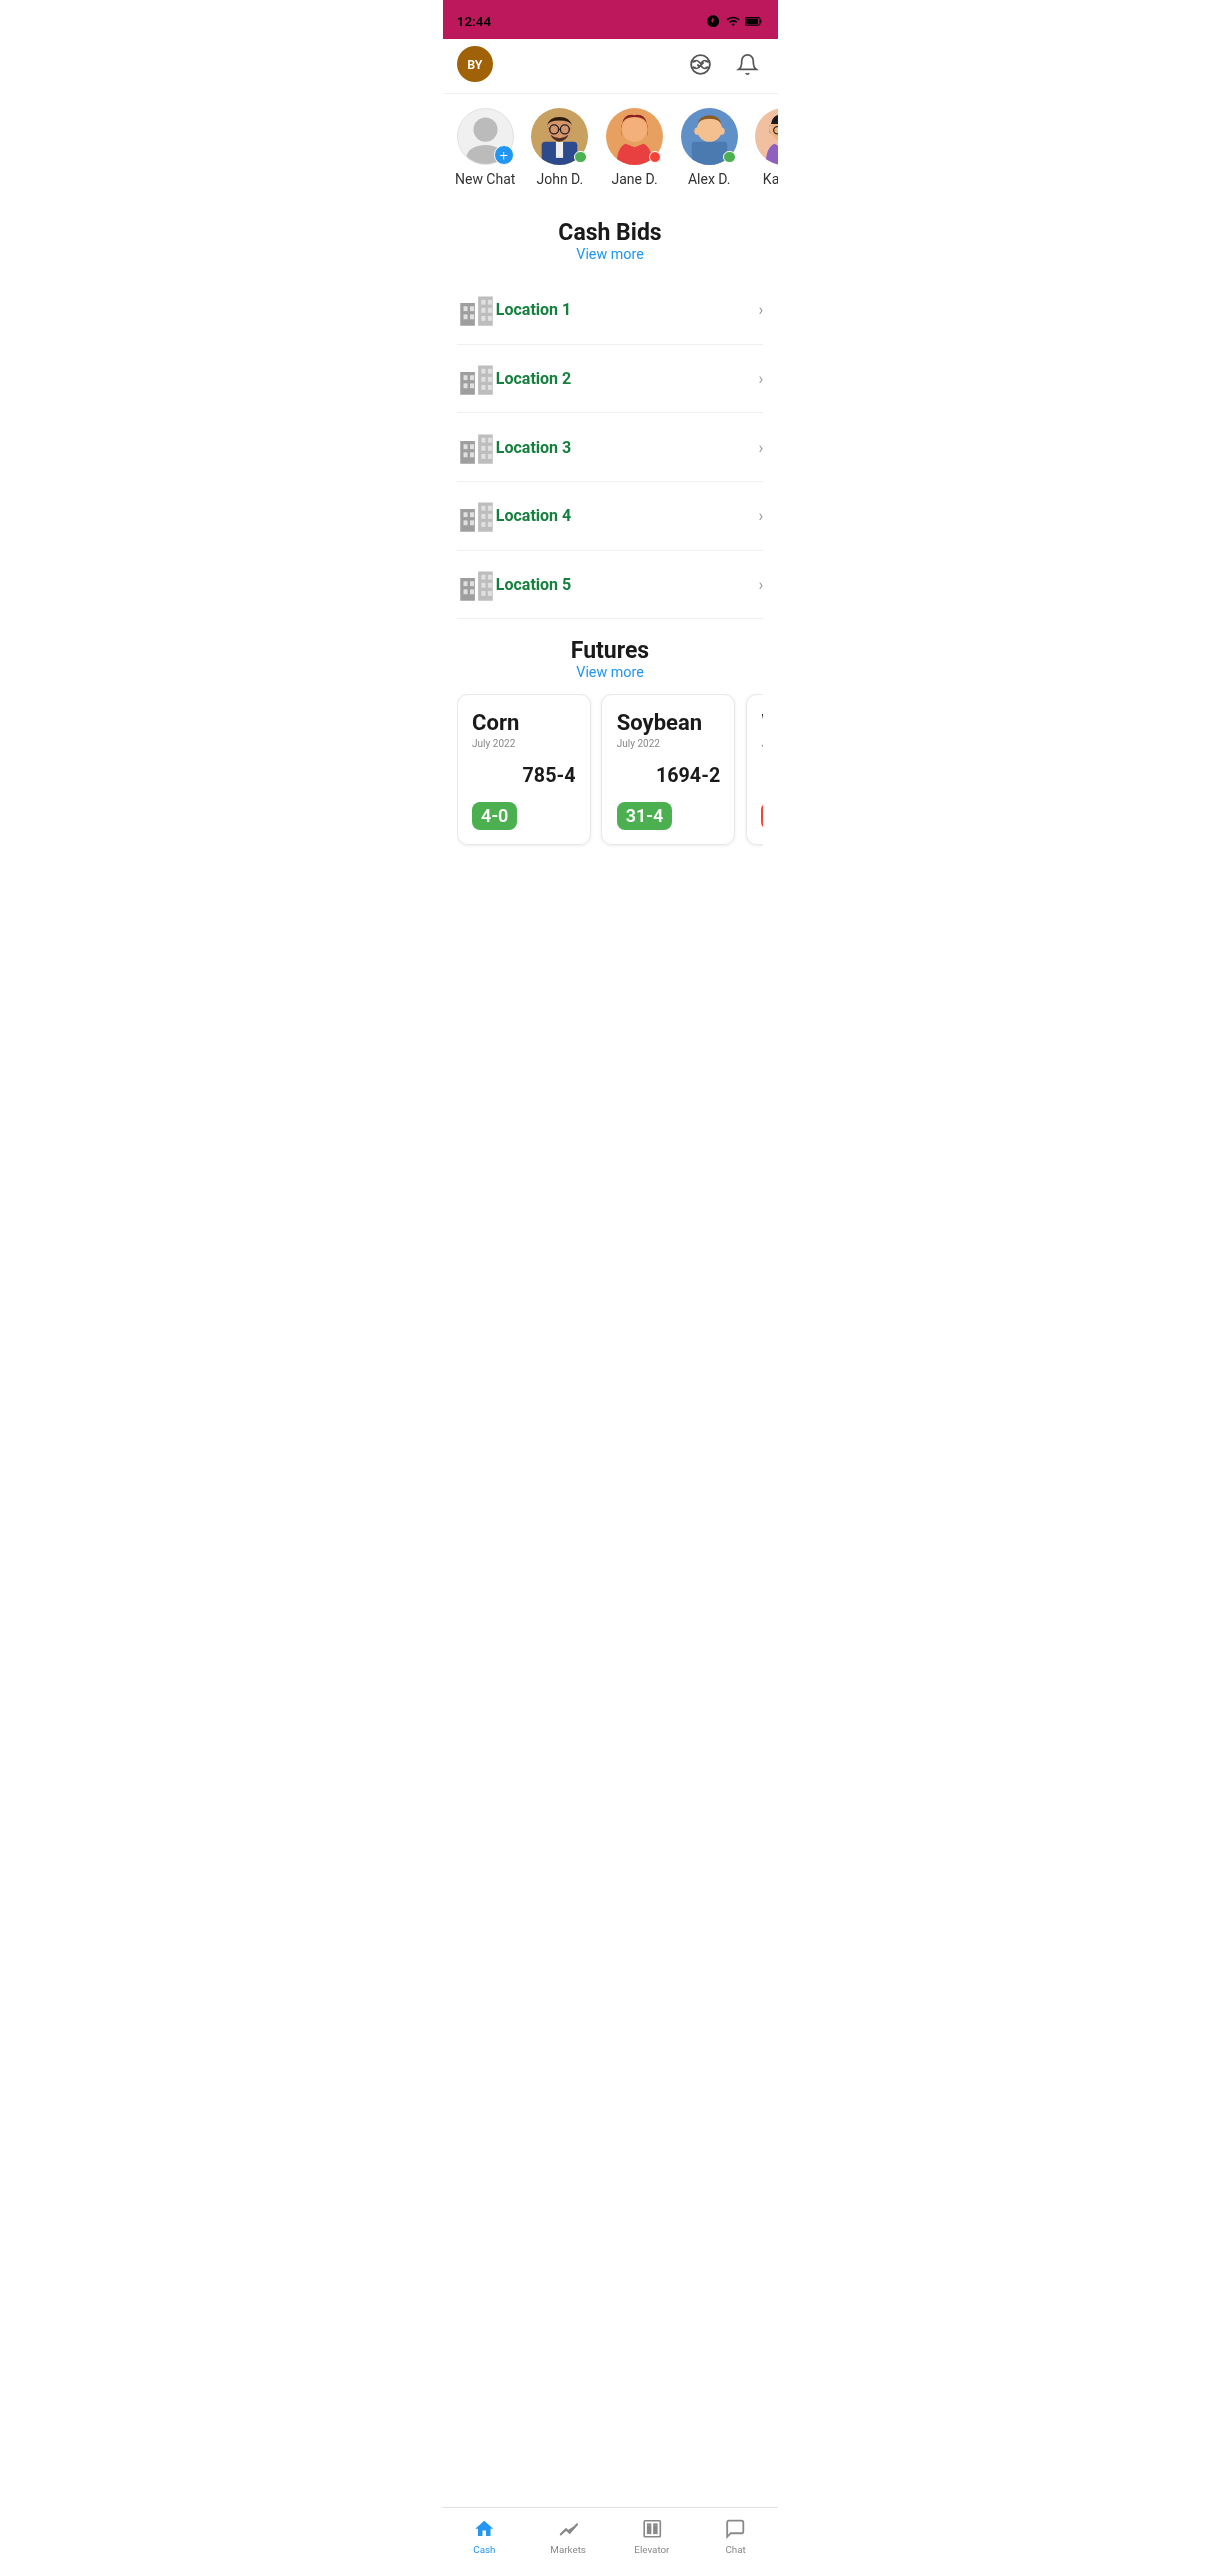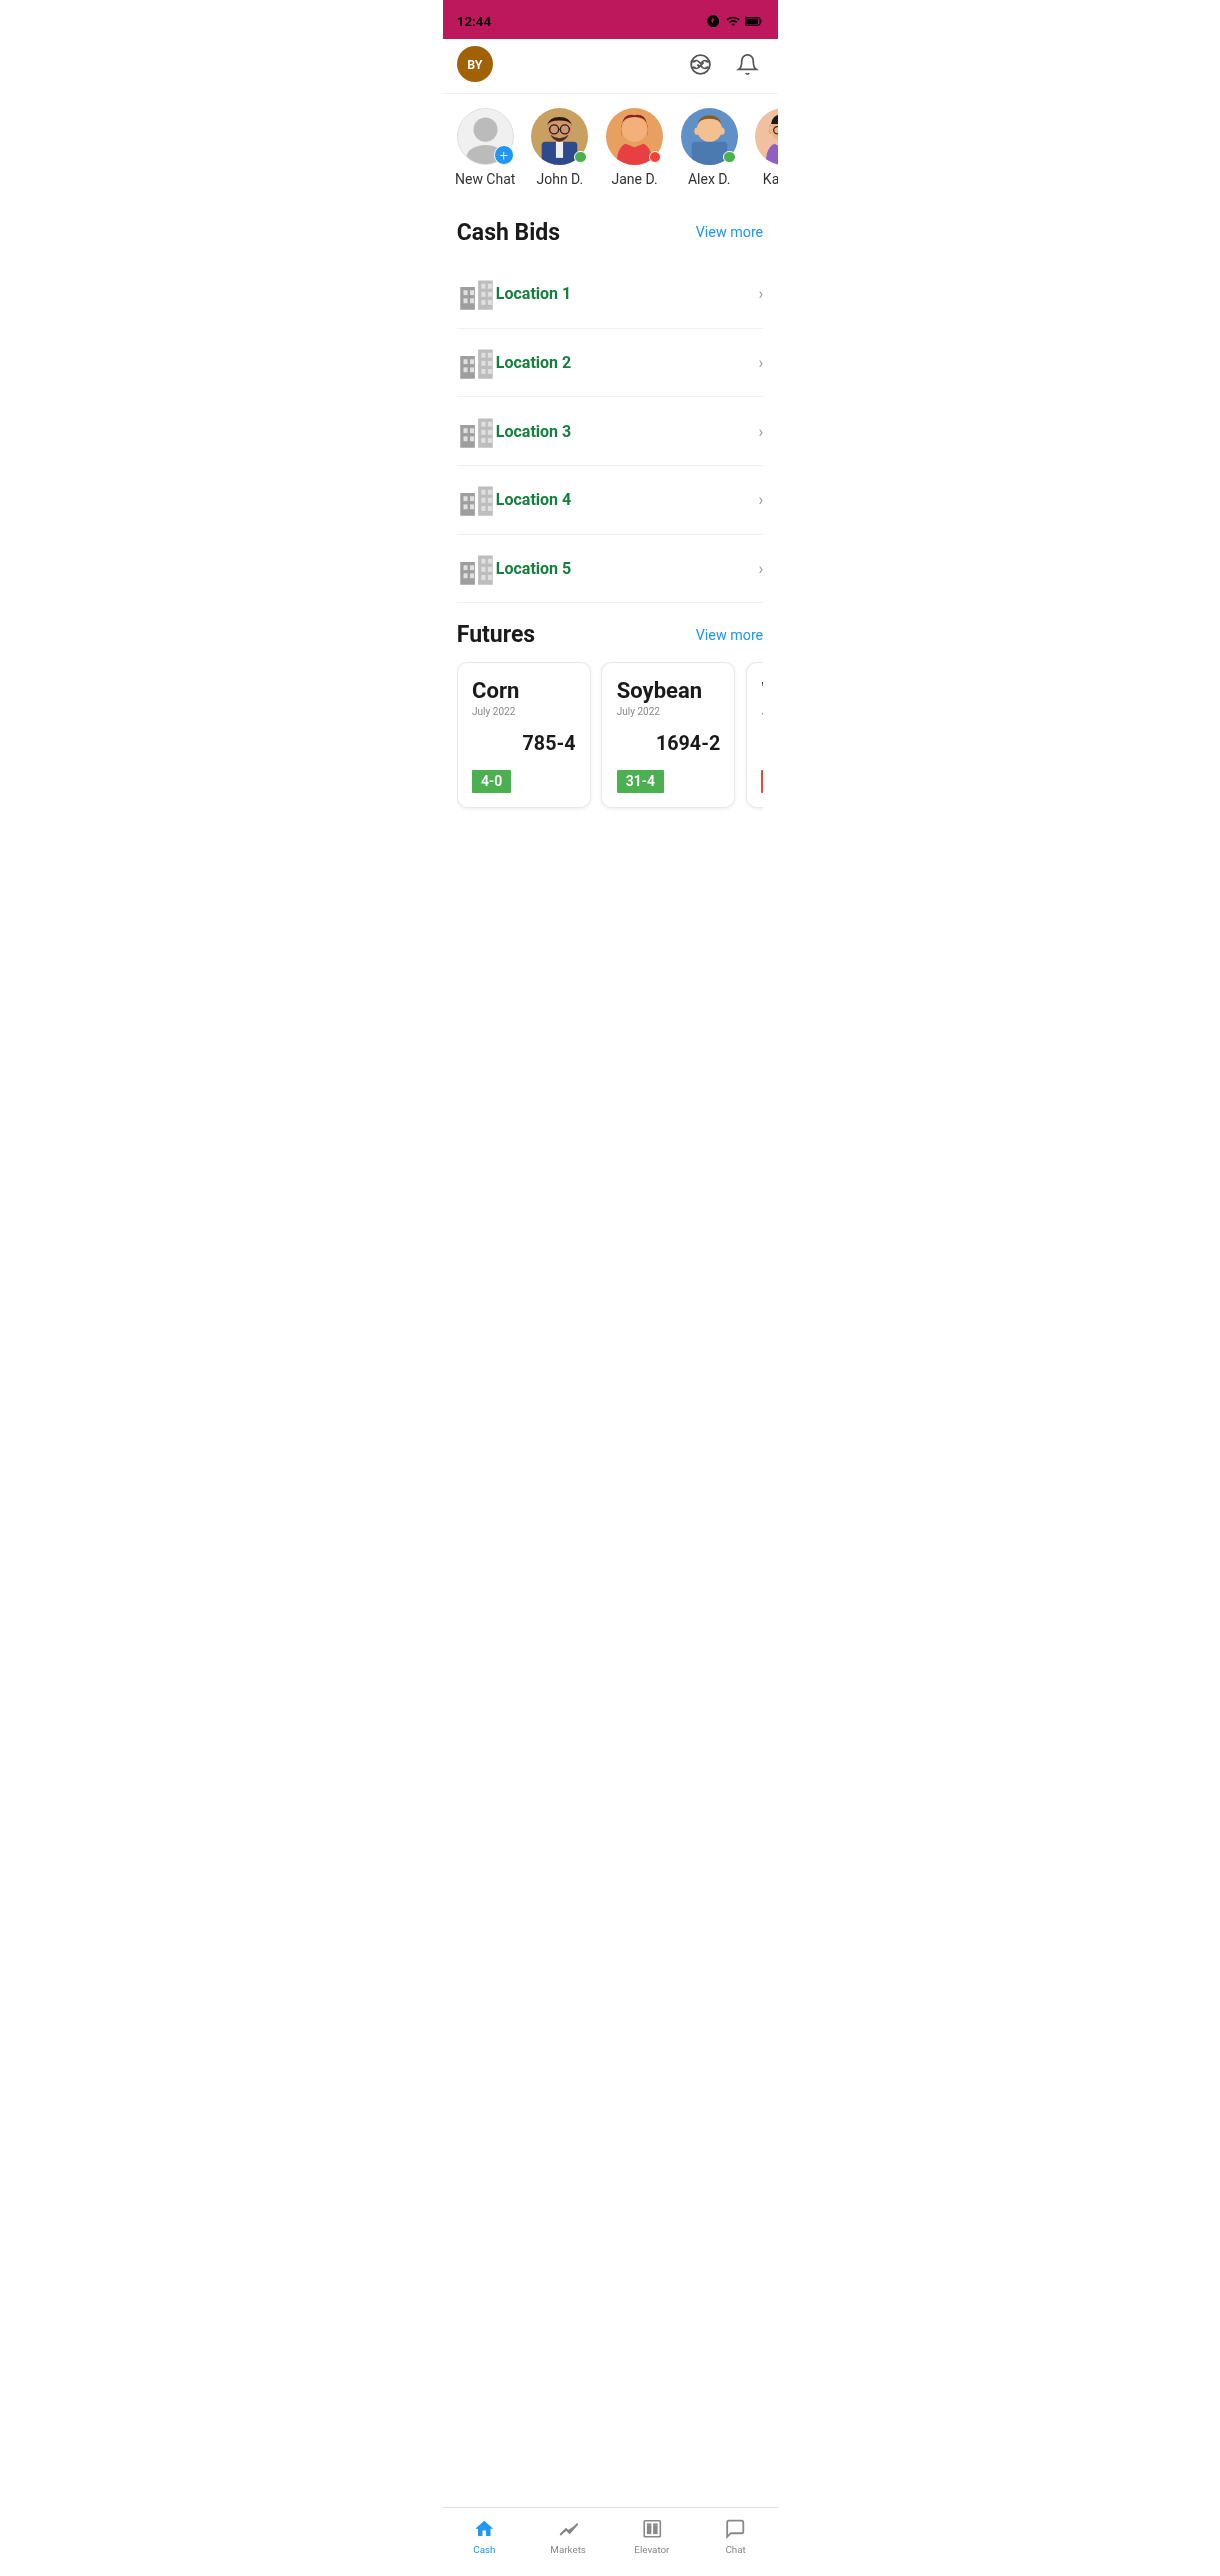--- a/index.html
+++ b/index.html
@@ -167,20 +167,21 @@
     .main-content {
       padding: 0 14.3px;
     }
 
     
     .section-header {
       display: flex;
       justify-content: space-between;
       align-items: center;
       padding: 18px 0 14.3px;
+      flex-direction: column;
     }
 
     .section-title {
       font-size: 23px;
       font-weight: 700;
       color: #1a1a1a;
     }
 
     .view-more-link {
       font-size: 14.3px;
@@ -261,22 +262,22 @@
       font-size: 19.7px;
       font-weight: 700;
       color: #1a1a1a;
       margin-bottom: 15px;
       text-align: right;
     }
 
     .futures-badge {
       display: inline-block;
       padding: 3.6px 9px;
-      border-radius: 1px;
-      font-size: 14px;
+      border-radius: 8px;
+      font-size: 18px;
       font-weight: 600;
       color: white;
     }
 
     .badge-green { background: #4CAF50; }
     .badge-red { background: #f44336; }
 
     
     .bottom-nav {
       position: fixed;

